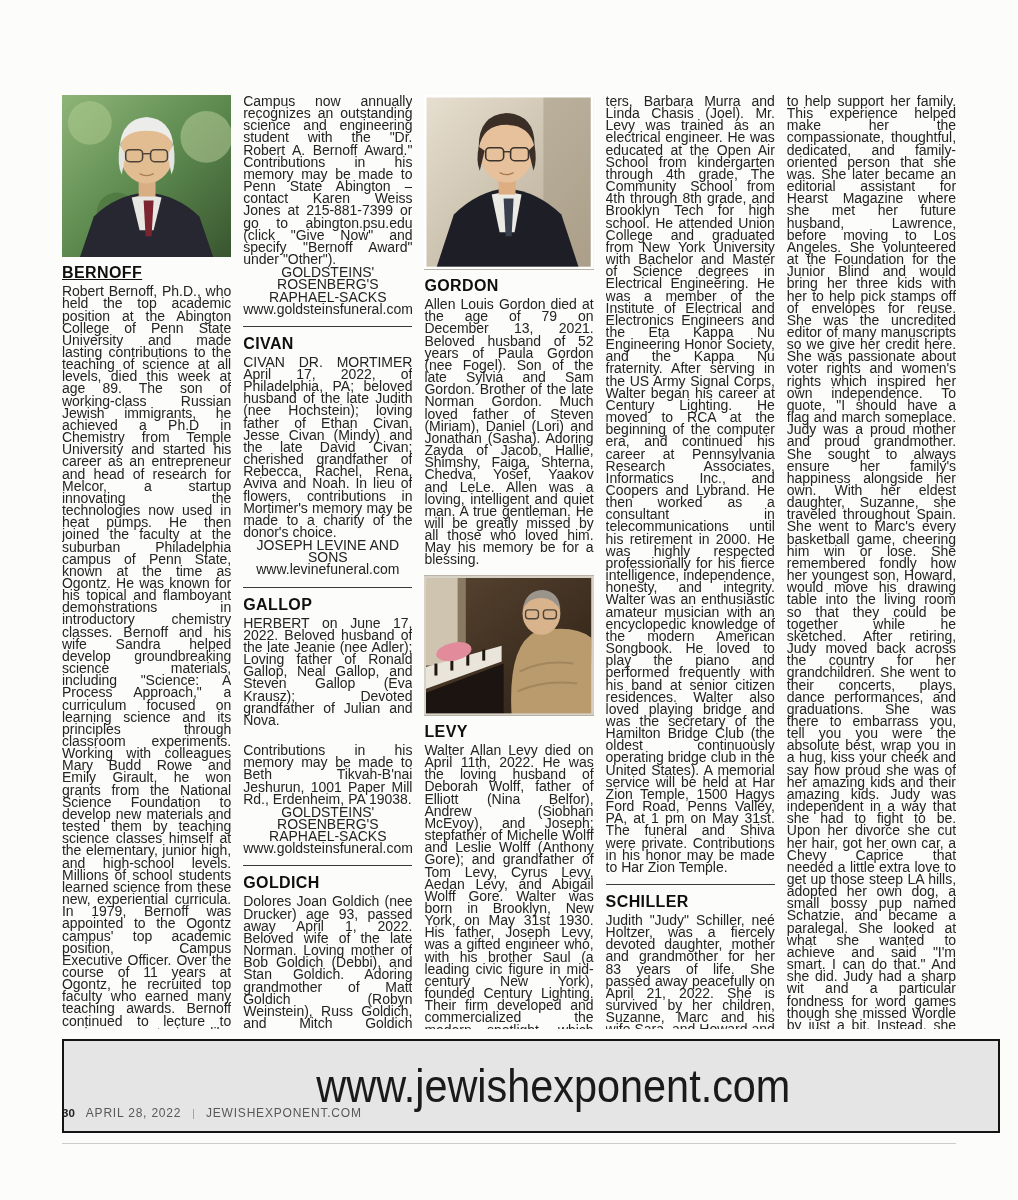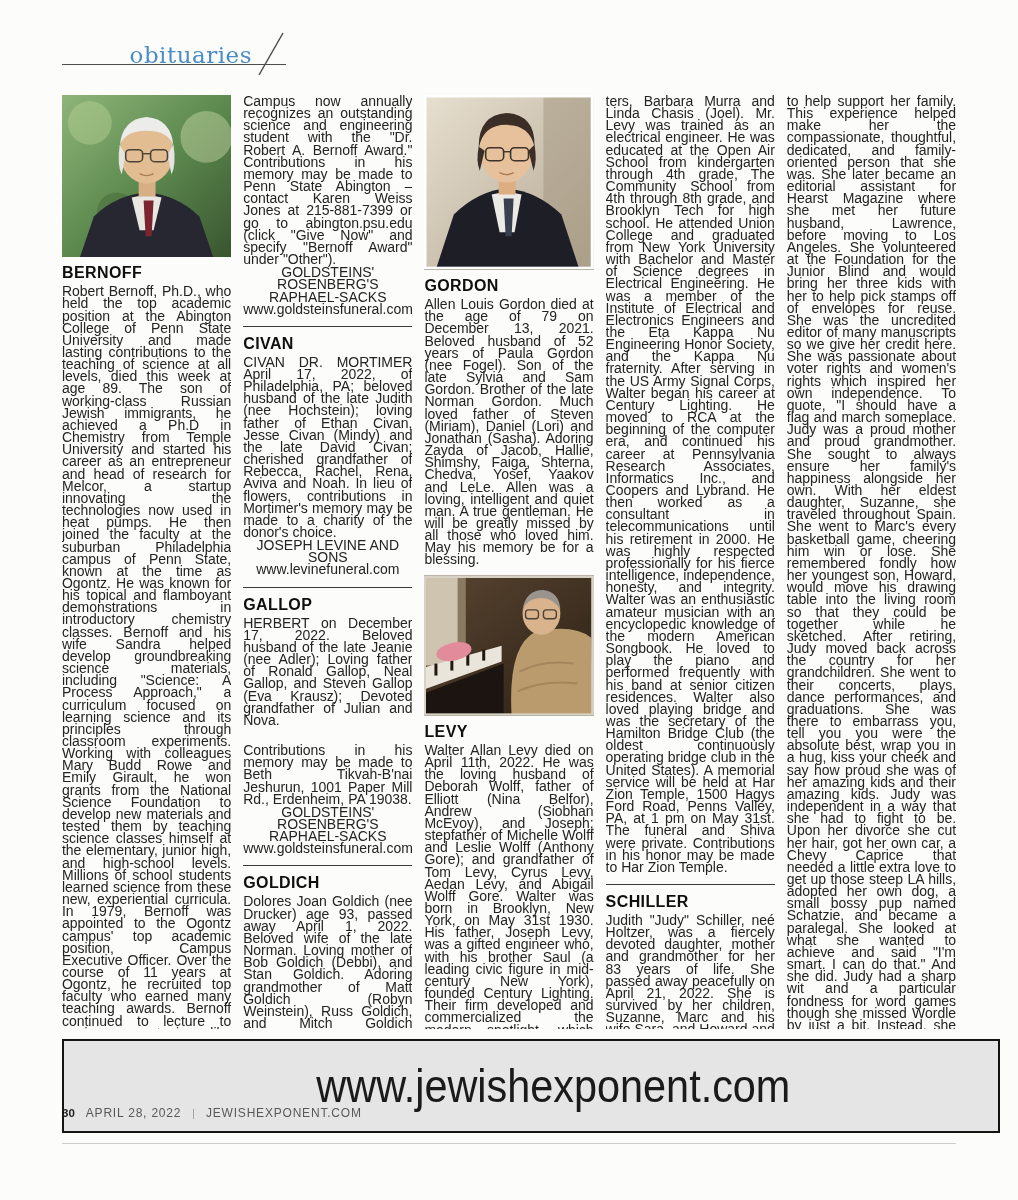--- a/index.html
+++ b/index.html
@@ -19,21 +19,21 @@
 
   
   .columns { position:absolute; left:62px; top:95px; width:894px; height:934px;
              display:flex; gap:12px; }
   .col { flex:1; overflow:hidden; }
   .body { font-size:14px; line-height:12.15px; text-align:justify;
           margin:0; color:#232323; letter-spacing:-0.03px; word-spacing:0.2px; }
   .body + .body { margin-top:18px; }
   h2.obit { font-size:16px; font-weight:bold; margin:8px 0 3px; color:#0f0f0f;
             letter-spacing:0.4px; }
-  h2.obit.first { margin-top:4px; }
+  h2.obit.first { margin-top:4px;text-decoration:underline; }
   .funeral { font-size:14px; line-height:12.15px; text-align:center;
              color:#232323; margin:1px 0 0; }
   hr.rule { border:none; border-top:1.3px solid #3a3a3a; margin:11px 0 3px; }
 
   .photo { width:100%; margin:0 0 7px; line-height:0; }
   .photo svg { display:block; width:100%; height:auto; }
   .photo.framed svg { outline:1px solid #b9b2a6; }
 
   
   .banner { position:absolute; left:62px; top:1039px; width:890px; height:90px;
@@ -49,26 +49,20 @@
             align-items:baseline; gap:11px; }
   .page-num { font-weight:bold; font-size:11.5px; color:#222; }
   .footer-meta { font-size:12px; color:#57585a; letter-spacing:0.8px; }
   .footer-sep { font-size:10.3px; color:#9a9a9a; }
 </style>
 </head>
 <body>
 
 <div class="page">
 
-  <header class="masthead">
-    <span class="section-title">obituaries</span>
-    <svg class="slash-icon" width="30" height="46" viewBox="0 0 30 46">
-      <line x1="3" y1="44" x2="27" y2="2" stroke="#4d4d4d" stroke-width="1.5"></line>
-    </svg>
-  </header>
 
   <main class="columns">
 
     <section class="col">
       <div class="photo">
         <svg viewBox="0 0 170 163" preserveAspectRatio="none">
           <defs>
             <linearGradient id="gB" x1="0" y1="0" x2="1" y2="1">
               <stop offset="0" stop-color="#8fb579"></stop>
                 <stop offset="0.5" stop-color="#5d8a4f"></stop>
@@ -106,21 +100,21 @@
       </div>
       <hr class="rule">
       <h2 class="obit">CIVAN</h2>
       <p class="body">CIVAN DR. MORTIMER April 17, 2022, of Philadelphia, PA; beloved husband of the late Judith (nee Hochstein); loving father of Ethan Civan, Jesse Civan (Mindy) and the late David Civan; cherished grandfather of Rebecca, Rachel, Rena, Aviva and Noah. In lieu of flowers, contributions in Mortimer's memory may be made to a charity of the donor's choice.</p>
       <div class="funeral">
         <div>JOSEPH LEVINE AND SONS</div>
         <div>www.levinefuneral.com</div>
       </div>
       <hr class="rule">
       <h2 class="obit">GALLOP</h2>
-      <p class="body">HERBERT on December 17, 2022. Beloved husband of the late Jeanie (nee Adler); Loving father of Ronald Gallop, Neal Gallop, and Steven Gallop (Eva Krausz); Devoted grandfather of Julian and Nova.</p>
+      <p class="body">HERBERT on June 17, 2022. Beloved husband of the late Jeanie (nee Adler); Loving father of Ronald Gallop, Neal Gallop, and Steven Gallop (Eva Krausz); Devoted grandfather of Julian and Nova.</p>
       <p class="body">Contributions in his memory may be made to Beth Tikvah-B'nai Jeshurun, 1001 Paper Mill Rd., Erdenheim, PA 19038.</p>
       <div class="funeral">
         <div>GOLDSTEINS' ROSENBERG'S</div>
         <div>RAPHAEL-SACKS</div>
         <div>www.goldsteinsfuneral.com</div>
       </div>
       <hr class="rule">
       <h2 class="obit">GOLDICH</h2>
       <p class="body">Dolores Joan Goldich (nee Drucker) age 93, passed away April 1, 2022. Beloved wife of the late Norman. Loving mother of Bob Goldich (Debbi), and Stan Goldich.  Adoring grandmother of Matt Goldich (Robyn Weinstein), Russ Goldich, and Mitch Goldich (Samantha Ashinoff-Goldich).  Great-grandmother of Graham and Sylvie. Dear sister of Patricia Schwartz (the late Paul). Also survived by her loving companion, Phil Kushner. Contributions in her memory may be made to Women's League of Conservative Judaism www.wlcj.org or to a charity of the donor's choice.</p>
       <div class="funeral">

